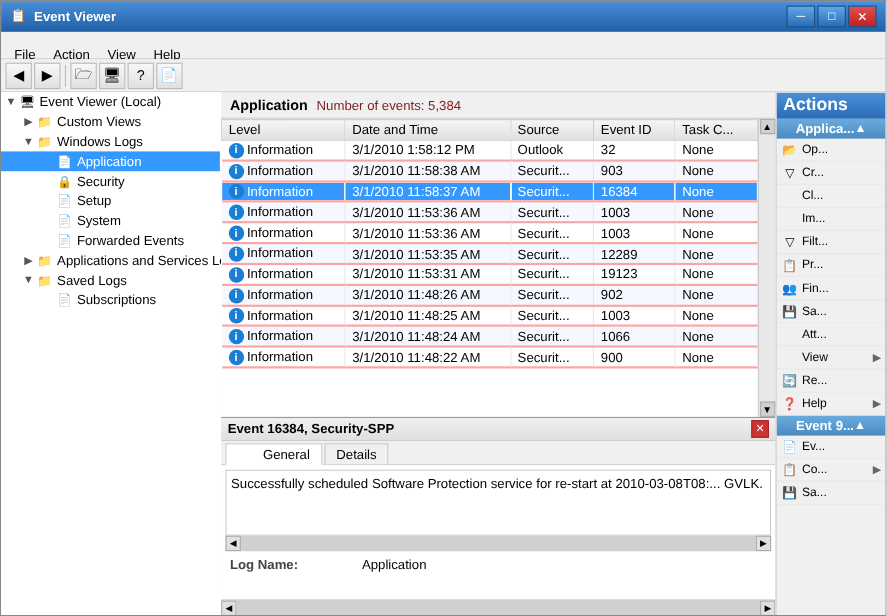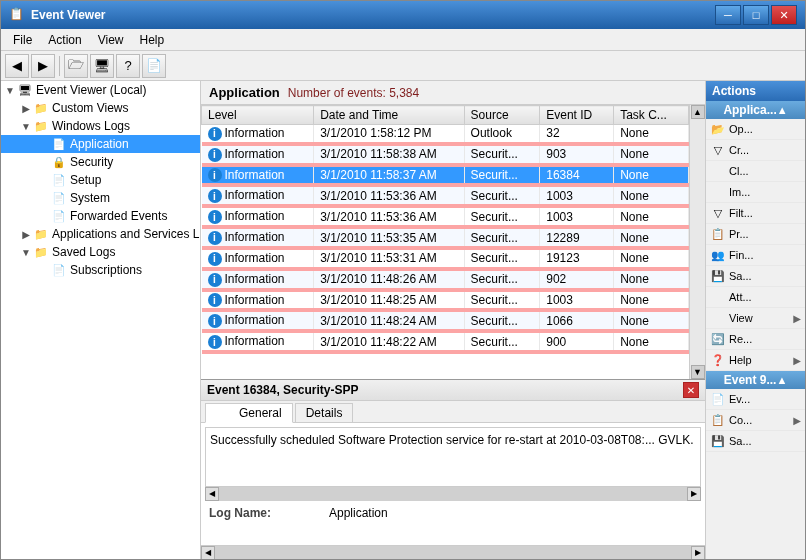--- a/index.html
+++ b/index.html
@@ -61,22 +61,21 @@
     .title-btn.close {
       background: linear-gradient(to bottom, #e05050, #c02020);
     }
 
     
     .menu-bar {
       background: #f0f0f0;
       border-bottom: 1px solid #ccc;
       height: 22px;
       display: flex;
-      align-items: center;
-      padding: 0 4px;
+      padding: 12px 4px;
       flex-shrink: 0;
     }
     .menu-item {
       padding: 2px 8px;
       cursor: pointer;
       font-size: 12px;
     }
 
     
     .toolbar {
@@ -199,21 +198,21 @@
       top: 0;
       font-weight: normal;
       white-space: nowrap;
     }
     .events-table tbody tr {
       cursor: pointer;
     }
     .events-table tbody tr.selected { background: #3399ff; color: white; }
     .events-table tbody tr.alt { background: #f5f9ff; }
     .events-table td {
-      border-bottom: 4px solid #fca5a5;
+      border-bottom: 2px solid #fca5a5;
       border-right: 1px solid #e8e8e8;
       padding: 1px 6px;
       white-space: nowrap;
       overflow: hidden;
       max-width: 120px;
       text-overflow: ellipsis;
     }
     .info-icon {
       display: inline-flex;
       align-items: center;
@@ -353,21 +352,21 @@
       overflow: hidden;
     }
     .actions-section {
       flex-shrink: 0;
     }
     .actions-header {
       background: linear-gradient(to bottom, #4a90d9 0%, #2a6cb5 100%);
       color: white;
       font-weight: bold;
       padding: 3px 6px;
-      font-size: 12px;
+      font-size: 16px;
       display: flex;
       align-items: center;
       justify-content: space-between;
     }
     .actions-subheader {
       background: linear-gradient(to bottom, #6aabdf, #4a8ac0);
       color: white;
       padding: 2px 6px;
       font-size: 12px;
       font-weight: bold;

